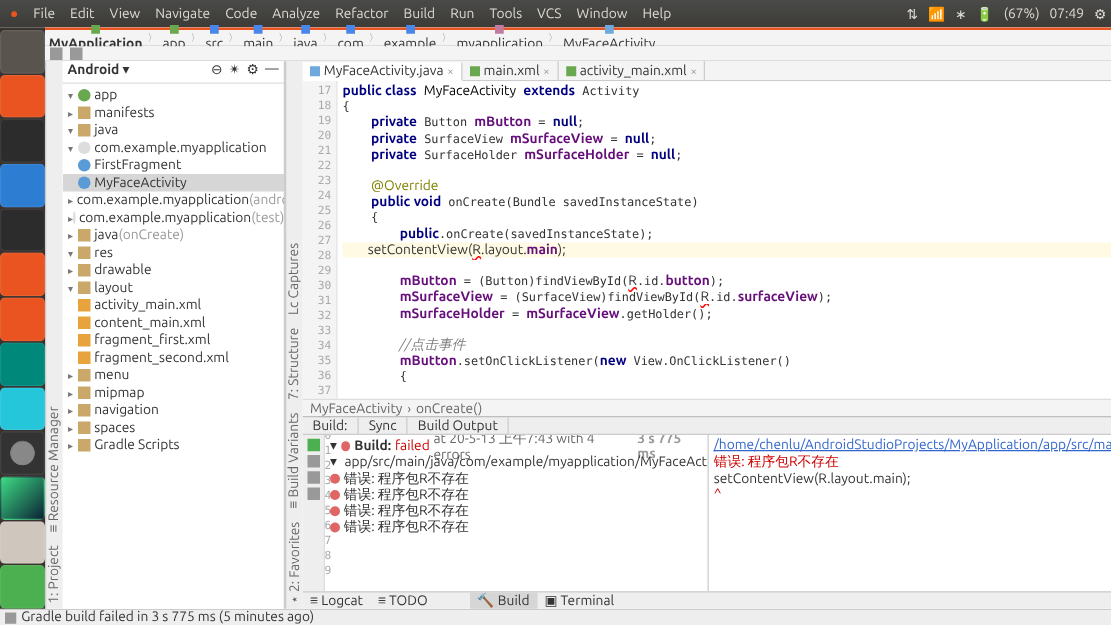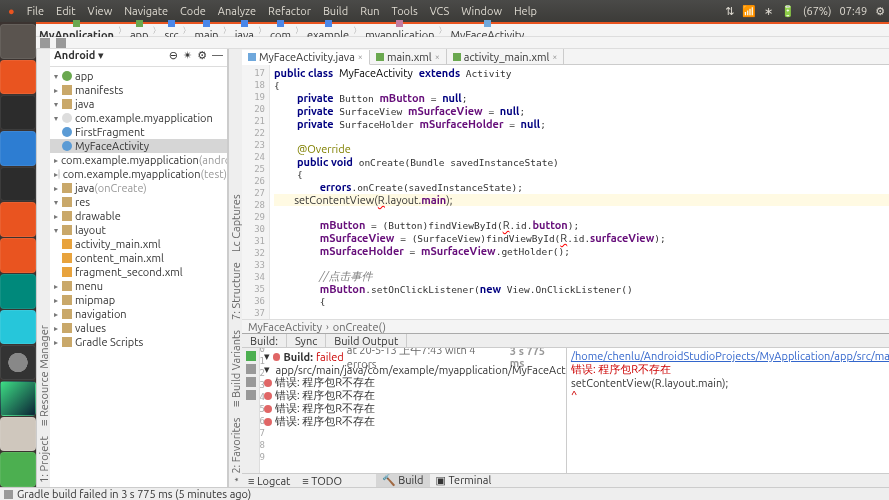--- a/index.html
+++ b/index.html
@@ -239,41 +239,46 @@
               <span>activity_main.xml</span>
             </div>
             <div class="node i3">
               <span class="tw"></span>
               <span class="ic ic-xml"></span>
               <span>content_main.xml</span>
             </div>
             <div class="node i3">
               <span class="tw"></span>
               <span class="ic ic-xml"></span>
+              <span>fragment_first.xml</span>
+            </div>
+            <div class="node i3">
+              <span class="tw"></span>
+              <span class="ic ic-xml"></span>
               <span>fragment_second.xml</span>
             </div>
             <div class="node i2">
               <span class="tw">▸</span>
               <span class="ic ic-fold"></span>
               <span>menu</span>
             </div>
             <div class="node i2">
               <span class="tw">▸</span>
               <span class="ic ic-fold"></span>
               <span>mipmap</span>
             </div>
             <div class="node i2">
               <span class="tw">▸</span>
               <span class="ic ic-fold"></span>
               <span>navigation</span>
             </div>
             <div class="node i2">
               <span class="tw">▸</span>
               <span class="ic ic-fold"></span>
-              <span>values</span>
+              <span>spaces</span>
             </div>
             <div class="node i0">
               <span class="tw">▸</span>
               <span class="ic ic-fold"></span>
               <span>Gradle Scripts</span>
             </div>
           </div>
       </div>
 
       <div class="side-label" id="side-left2">
@@ -326,21 +331,21 @@
 </div>
           <div class="code" id="code"><span class="kw">public class</span> <span class="cls">MyFaceActivity</span> <span class="kw">extends</span> Activity
 {
     <span class="kw">private</span> Button <span class="fld">mButton</span> = <span class="kw">null</span>;
     <span class="kw">private</span> SurfaceView <span class="fld">mSurfaceView</span> = <span class="kw">null</span>;
     <span class="kw">private</span> SurfaceHolder <span class="fld">mSurfaceHolder</span> = <span class="kw">null</span>;
 
     <span class="ann">@Override</span>
     <span class="kw">public void</span> onCreate(Bundle savedInstanceState)
     {
-        <span class="kw">errors</span>.onCreate(savedInstanceState);
+        <span class="kw">public</span>.onCreate(savedInstanceState);
 <span class="hl">        setContentView(<u style="text-decoration:wavy underline red">R</u>.layout.<span class="fld">main</span>);</span>
 
         <span class="fld">mButton</span> = (Button)findViewById(<u style="text-decoration:wavy underline red">R</u>.id.<span class="fld">button</span>);
         <span class="fld">mSurfaceView</span> = (SurfaceView)findViewById(<u style="text-decoration:wavy underline red">R</u>.id.<span class="fld">surfaceView</span>);
         <span class="fld">mSurfaceHolder</span> = <span class="fld">mSurfaceView</span>.getHolder();
 
         <span class="cmt">//点击事件</span>
         <span class="fld">mButton</span>.setOnClickListener(<span class="kw">new</span> View.OnClickListener()
         {
 

